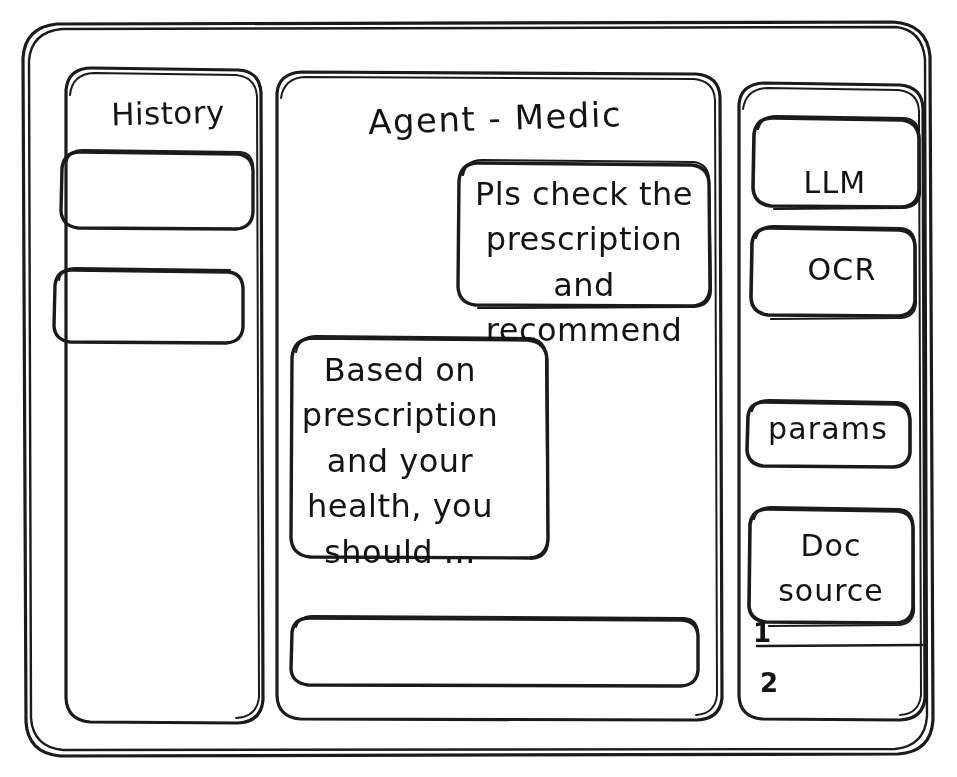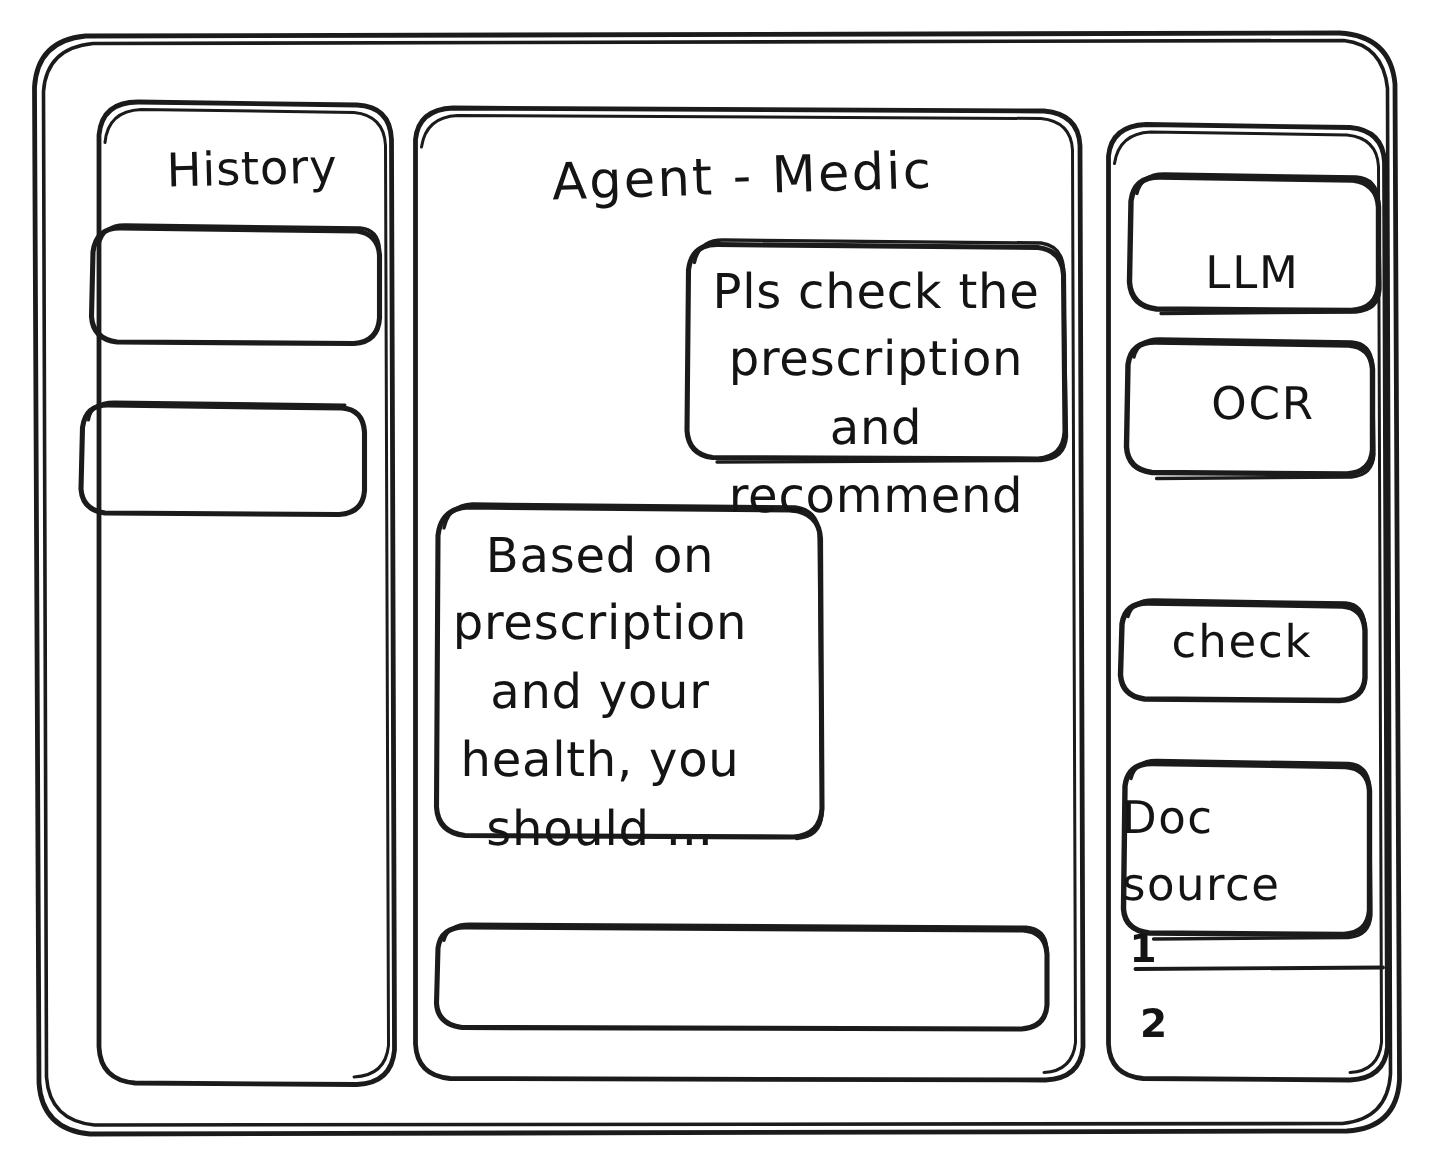--- a/index.html
+++ b/index.html
@@ -69,20 +69,21 @@
 
   .btn-text {
     font-size: 30px;
     letter-spacing: 1.2px;
     text-align: center;
   }
 
   .doc-text {
     font-size: 30px;
     line-height: 1.5;
+    text-align: center;
     letter-spacing: 1px;
   }
 
   .src-item {
     font-size: 26px;
     font-weight: 600;
   }
 
   
   #history-title   { left: 88px;  top: 95px;  width: 160px; text-align: center; }
@@ -187,21 +188,21 @@
   <div class="lbl bubble-text" id="bot-bubble-text">Based on
 prescription
 and your
 health, you
 should ...</div>
 
   <div class="lbl btn-text" id="llm-text">LLM</div>
 
   <div class="lbl btn-text" id="ocr-text">OCR</div>
 
-  <div class="lbl btn-text" id="params-text">check</div>
+  <div class="lbl btn-text" id="params-text">params</div>
 
   <div class="lbl doc-text" id="doc-text">Doc
 source</div>
 
   <div class="lbl src-item" id="src-1">1</div>
 
   <div class="lbl src-item" id="src-2">2</div>
 
   <div style="position:absolute;left:66px;top:68px;width:197px;height:655px;"></div>
 

